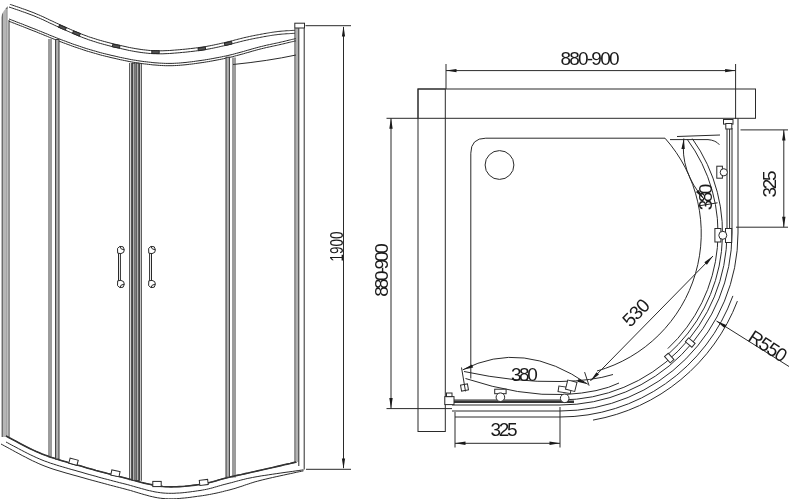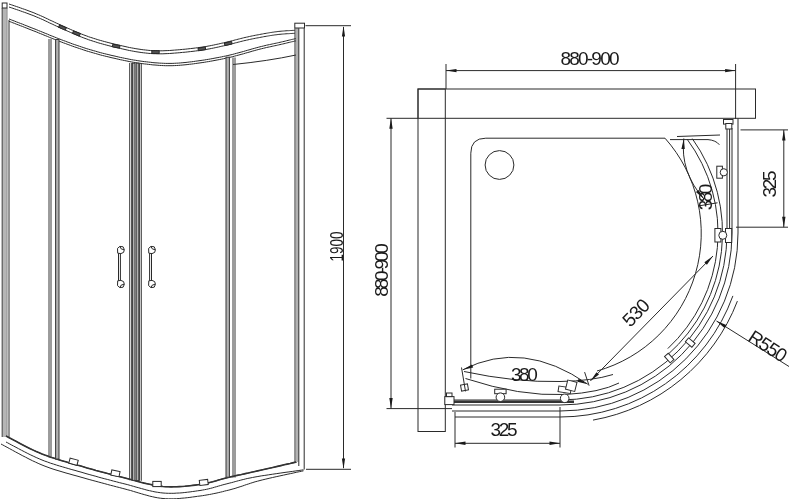--- a/index.html
+++ b/index.html
@@ -1,14 +1,14 @@
 <!DOCTYPE html>
 <html><head><meta charset="utf-8"><style>
 html,body{margin:0;padding:0;background:#fff;}
-.wrap{width:790px;height:499px;position:relative;overflow:hidden;}
+.wrap{width:790px;height:499px;position:relative;overflow:hidden;border-radius:24px;}
 text{font-family:"Liberation Sans",sans-serif;fill:#1a1a1a;}
 </style></head><body>
 <div class="wrap">
 <svg width="790" height="499" viewBox="0 0 790 499" fill="none">
 <g stroke="#2a2a2a" stroke-width="1">
 <path d="M2.2,8 L2.2,437 M6.8,8 L6.8,437 M9,20 L9,437"></path>
 <rect x="3" y="8" width="3.8" height="429" fill="#b5b5b5" stroke="none"></rect>
 <rect x="2.2" y="3" width="4.8" height="5" fill="#fff"></rect>
 <path d="M9.0,4.0L10.1,4.4L11.4,4.8L12.9,5.3L14.6,5.9L16.4,6.5L18.4,7.2L20.4,7.9L22.6,8.7L24.7,9.4L26.9,10.2L29.0,11.0L31.1,11.8L33.1,12.5L35.0,13.3L36.8,14.1L38.6,14.8L40.4,15.6L42.2,16.4L44.0,17.2L45.8,18.1L47.6,18.9L49.3,19.8L51.1,20.6L52.9,21.4L54.7,22.3L56.4,23.1L58.2,23.9L60.0,24.7L61.8,25.5L63.6,26.3L65.4,27.1L67.1,27.9L68.9,28.7L70.7,29.5L72.5,30.3L74.3,31.1L76.1,31.8L77.9,32.6L79.6,33.3L81.4,34.0L83.2,34.7L85.0,35.4L86.8,36.0L88.5,36.7L90.3,37.3L92.0,37.8L93.7,38.4L95.5,38.9L97.2,39.5L98.9,40.0L100.7,40.5L102.5,41.0L104.3,41.5L106.2,42.0L108.1,42.5L110.0,43.0L112.0,43.5L114.1,44.0L116.2,44.5L118.4,45.0L120.6,45.5L122.8,46.0L125.0,46.5L127.2,47.0L129.4,47.5L131.6,47.9L133.8,48.3L135.9,48.7L138.0,49.0L140.0,49.3L141.9,49.6L143.7,49.8L145.5,50.0L147.2,50.2L148.9,50.4L150.5,50.5L152.2,50.6L153.8,50.7L155.5,50.7L157.3,50.8L159.1,50.8L160.9,50.8L162.9,50.8L165.0,50.7L167.2,50.6L169.6,50.5L172.0,50.3L174.6,50.1L177.2,49.9L179.8,49.7L182.5,49.4L185.2,49.2L187.8,48.9L190.4,48.6L193.0,48.3L195.4,48.0L197.8,47.7L200.0,47.4L202.1,47.1L204.1,46.8L206.1,46.5L208.0,46.1L209.9,45.8L211.7,45.4L213.4,45.1L215.2,44.7L216.9,44.3L218.5,44.0L220.2,43.6L221.8,43.2L223.4,42.9L225.0,42.5L226.6,42.1L228.1,41.8L229.6,41.4L231.1,41.0L232.5,40.7L233.9,40.3L235.3,39.9L236.7,39.6L238.1,39.2L239.4,38.9L240.8,38.5L242.2,38.2L243.6,37.8L245.0,37.5L246.4,37.2L247.9,36.9L249.4,36.5L250.9,36.2L252.3,35.9L253.8,35.6L255.3,35.3L256.8,35.0L258.2,34.8L259.7,34.5L261.0,34.2L262.4,34.0L263.7,33.7L265.0,33.5L266.2,33.3L267.4,33.1L268.5,32.9L269.7,32.7L270.7,32.5L271.8,32.4L272.8,32.2L273.8,32.1L274.8,31.9L275.9,31.8L276.9,31.7L277.9,31.5L278.9,31.4L280.0,31.3L281.1,31.2L282.3,31.1L283.5,31.0L284.7,30.9L286.0,30.8L287.2,30.7L288.4,30.7L289.6,30.6L290.7,30.5L291.8,30.5L292.8,30.4L293.6,30.4L294.4,30.3L295.0,30.3"></path>
 <path d="M9.0,7.0L10.1,7.4L11.4,7.8L12.9,8.3L14.6,8.9L16.4,9.5L18.4,10.2L20.4,10.9L22.6,11.7L24.7,12.4L26.9,13.2L29.0,14.0L31.1,14.8L33.1,15.5L35.0,16.3L36.8,17.1L38.6,17.8L40.4,18.6L42.2,19.4L44.0,20.2L45.8,21.1L47.6,21.9L49.3,22.8L51.1,23.6L52.9,24.4L54.7,25.3L56.4,26.1L58.2,26.9L60.0,27.7L61.8,28.5L63.6,29.3L65.4,30.1L67.1,30.9L68.9,31.7L70.7,32.5L72.5,33.3L74.3,34.1L76.1,34.8L77.9,35.6L79.6,36.3L81.4,37.0L83.2,37.7L85.0,38.4L86.8,39.0L88.5,39.7L90.3,40.3L92.0,40.8L93.7,41.4L95.5,41.9L97.2,42.5L98.9,43.0L100.7,43.5L102.5,44.0L104.3,44.5L106.2,45.0L108.1,45.5L110.0,46.0L112.0,46.5L114.1,47.0L116.2,47.5L118.4,48.0L120.6,48.5L122.8,49.0L125.0,49.5L127.2,50.0L129.4,50.5L131.6,50.9L133.8,51.3L135.9,51.7L138.0,52.0L140.0,52.3L141.9,52.6L143.7,52.8L145.5,53.0L147.2,53.2L148.9,53.4L150.5,53.5L152.2,53.6L153.8,53.7L155.5,53.7L157.3,53.8L159.1,53.8L160.9,53.8L162.9,53.8L165.0,53.7L167.2,53.6L169.6,53.5L172.0,53.3L174.6,53.1L177.2,52.9L179.8,52.7L182.5,52.4L185.2,52.2L187.8,51.9L190.4,51.6L193.0,51.3L195.4,51.0L197.8,50.7L200.0,50.4L202.1,50.1L204.1,49.8L206.1,49.5L208.0,49.1L209.9,48.8L211.7,48.4L213.4,48.1L215.2,47.7L216.9,47.3L218.5,47.0L220.2,46.6L221.8,46.2L223.4,45.9L225.0,45.5L226.6,45.1L228.1,44.8L229.6,44.4L231.1,44.0L232.5,43.7L233.9,43.3L235.3,42.9L236.7,42.6L238.1,42.2L239.4,41.9L240.8,41.5L242.2,41.2L243.6,40.8L245.0,40.5L246.4,40.2L247.9,39.9L249.4,39.5L250.9,39.2L252.3,38.9L253.8,38.6L255.3,38.3L256.8,38.0L258.2,37.8L259.7,37.5L261.0,37.2L262.4,37.0L263.7,36.7L265.0,36.5L266.2,36.3L267.4,36.1L268.5,35.9L269.7,35.7L270.7,35.5L271.8,35.4L272.8,35.2L273.8,35.1L274.8,34.9L275.9,34.8L276.9,34.7L277.9,34.5L278.9,34.4L280.0,34.3L281.1,34.2L282.3,34.1L283.5,34.0L284.7,33.9L286.0,33.8L287.2,33.7L288.4,33.7L289.6,33.6L290.7,33.5L291.8,33.5L292.8,33.4L293.6,33.4L294.4,33.3L295.0,33.3"></path>

